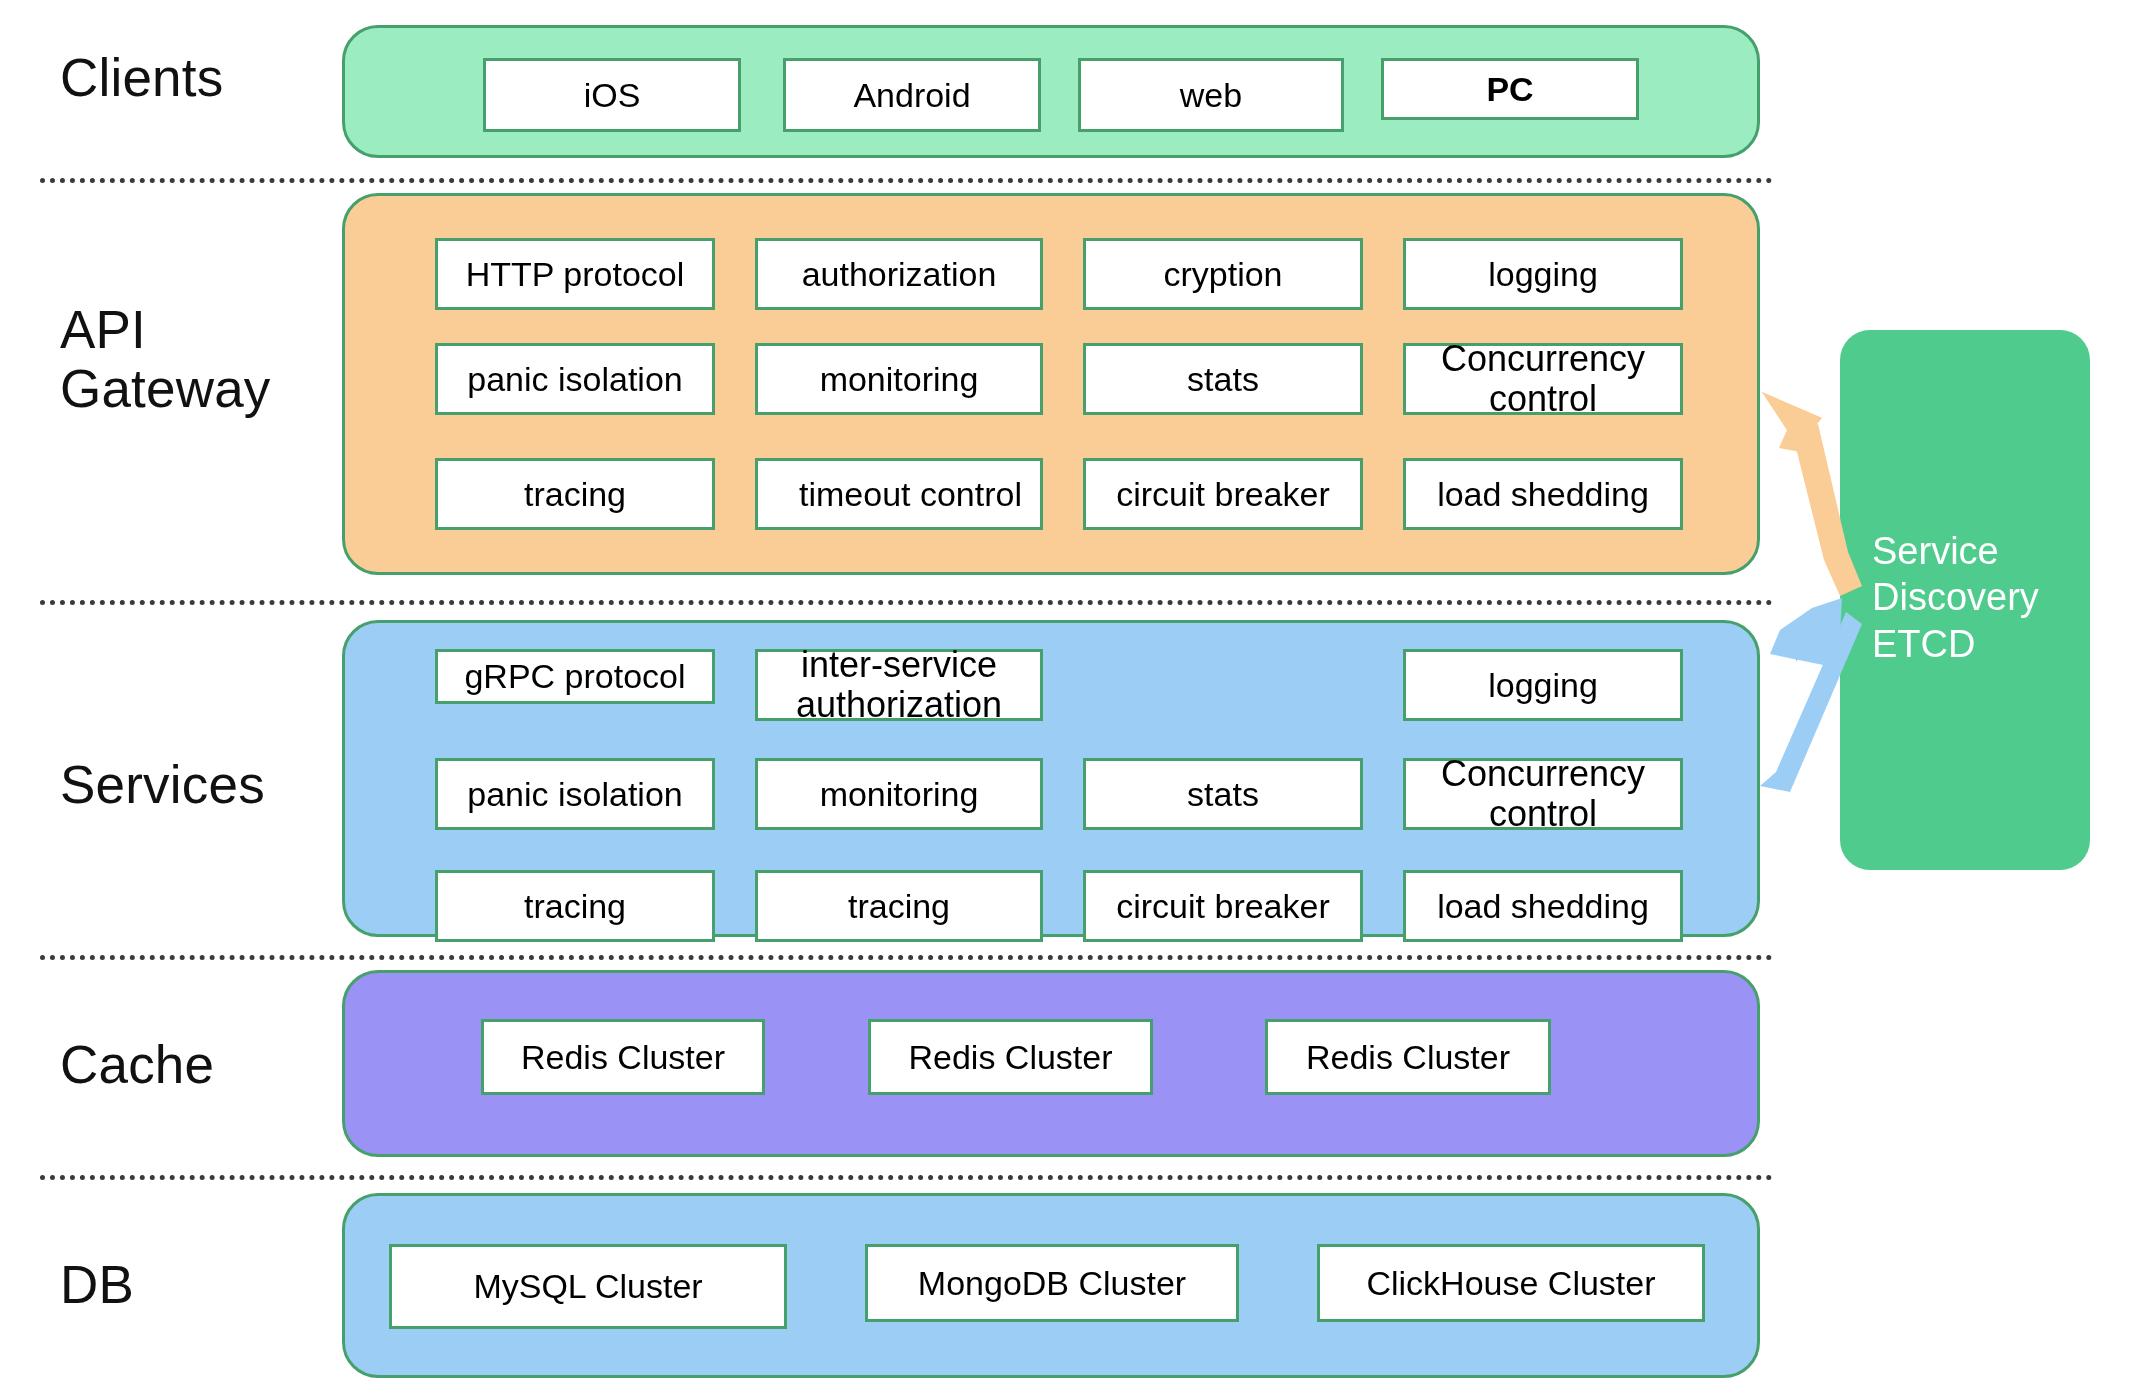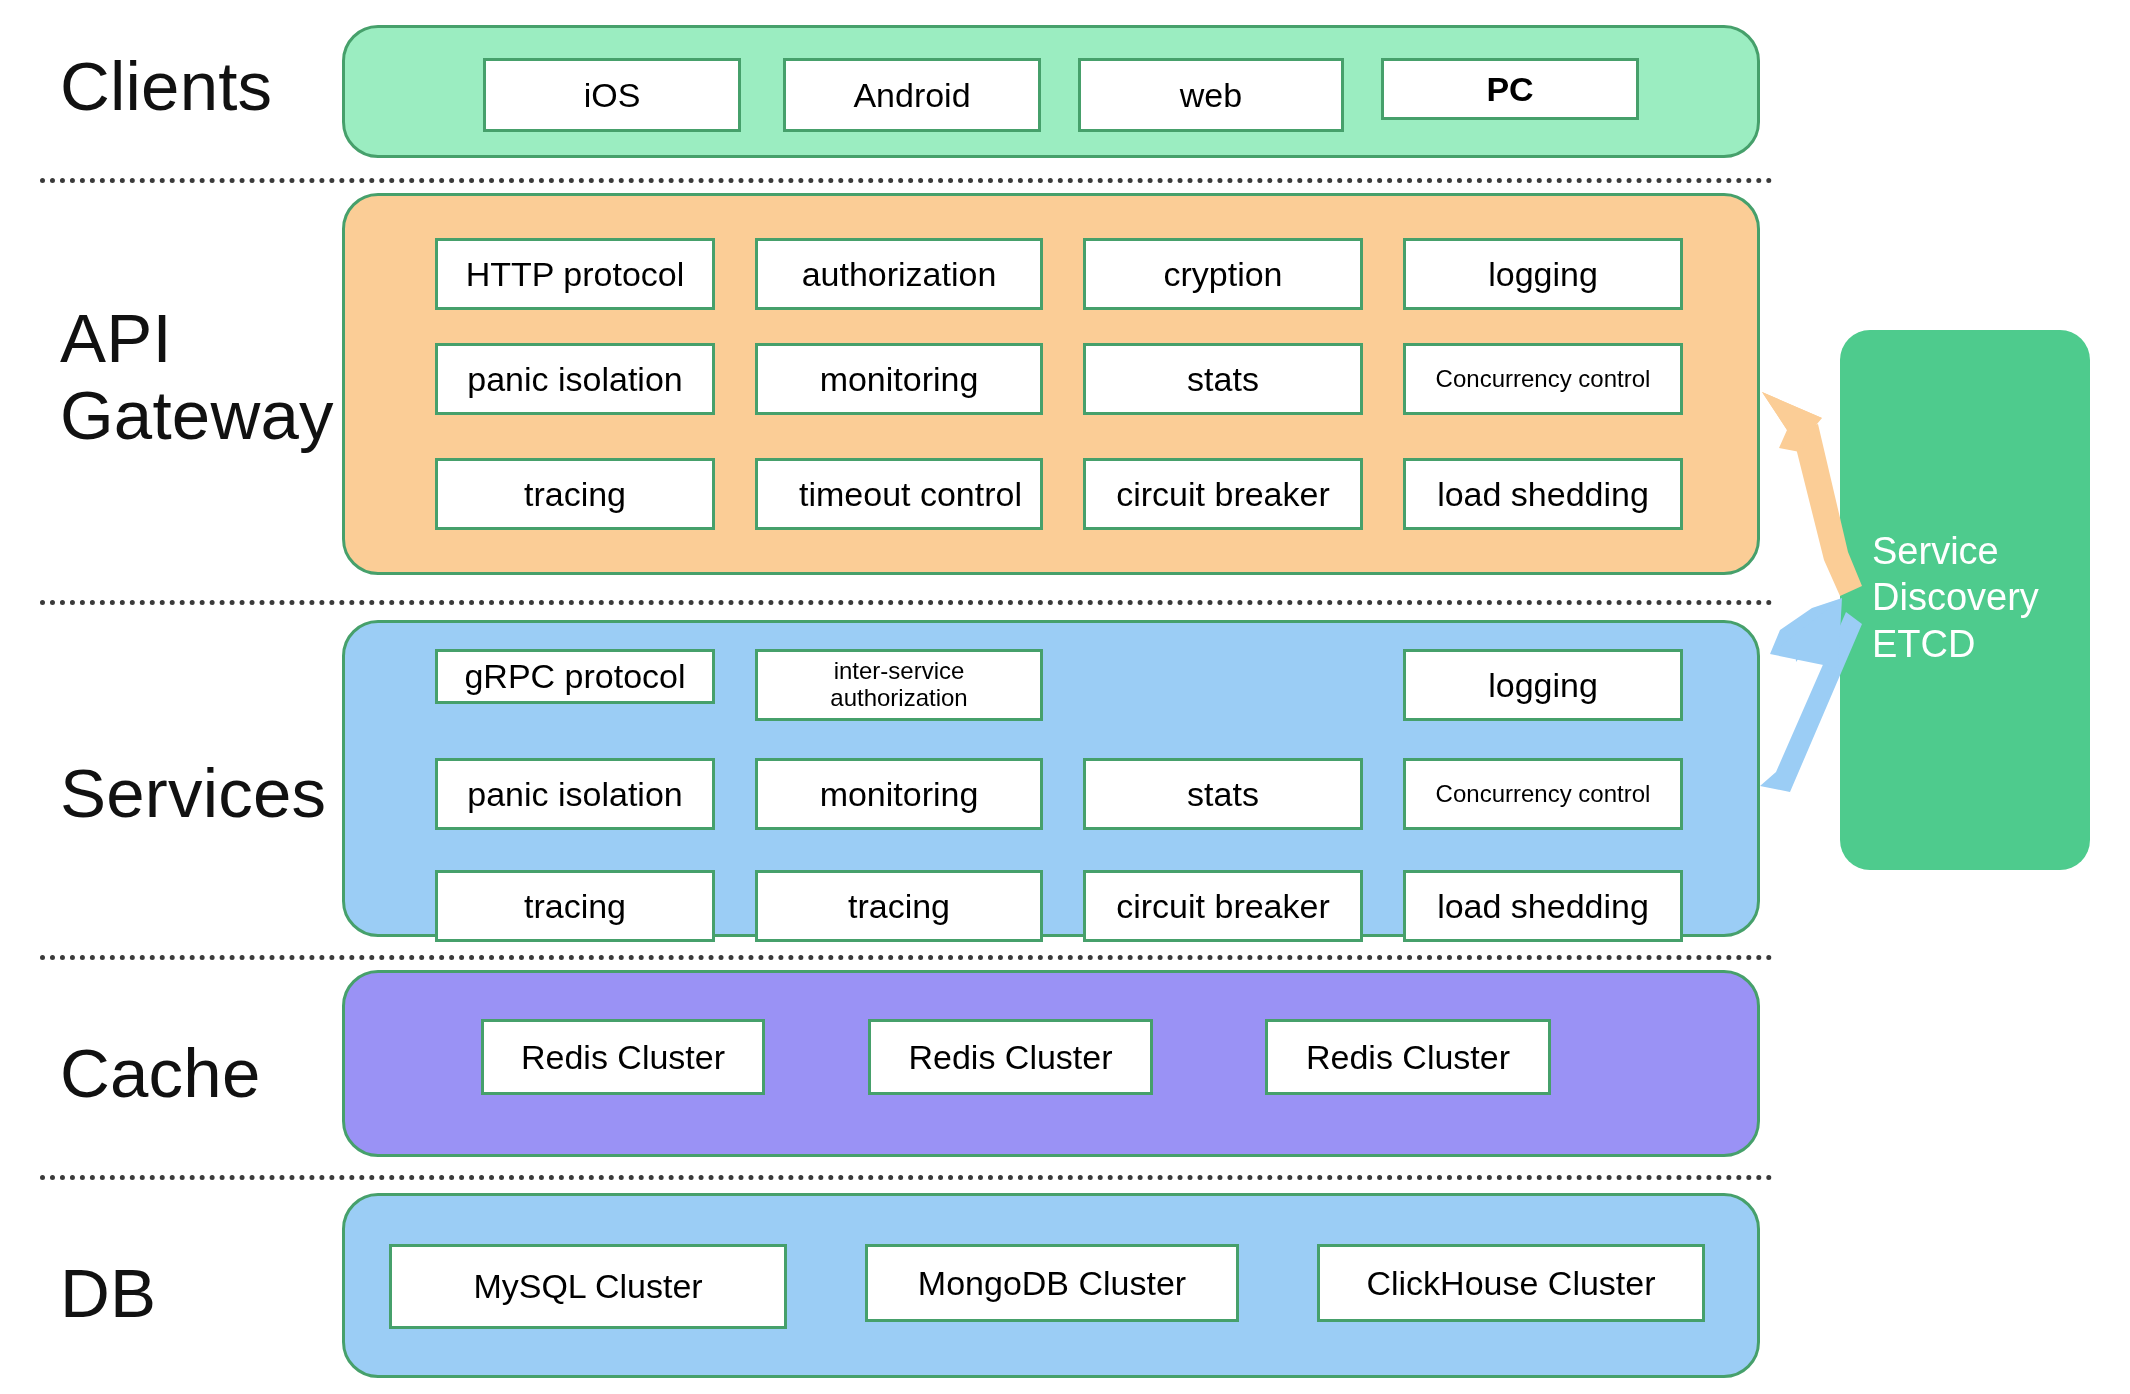--- a/index.html
+++ b/index.html
@@ -17,21 +17,21 @@
     height: 1394px;
     background: #ffffff;
     overflow: hidden;
   }
 
   
   .row-label {
     position: absolute;
     left: 60px;
     width: 280px;
-    font-size: 69px;
+    font-size: 53px;
     line-height: 1.12;
     color: #111111;
     letter-spacing: 0.2px;
     white-space: pre-line;
   }
 
   
   .band {
     position: absolute;
     left: 342px;
@@ -54,21 +54,21 @@
     box-sizing: border-box;
     display: flex;
     align-items: center;
     justify-content: center;
     text-align: center;
     font-size: 34px;
     color: #000000;
     line-height: 1.12;
     padding: 2px 6px;
   }
-  .cell.small { font-size: 24px; }
+  .cell.small { font-size: 36px; }
 
   
   .divider {
     position: absolute;
     left: 40px;
     width: 1733px;
     height: 0;
     border-top: 5px dotted #3a3a3a;
   }
 

